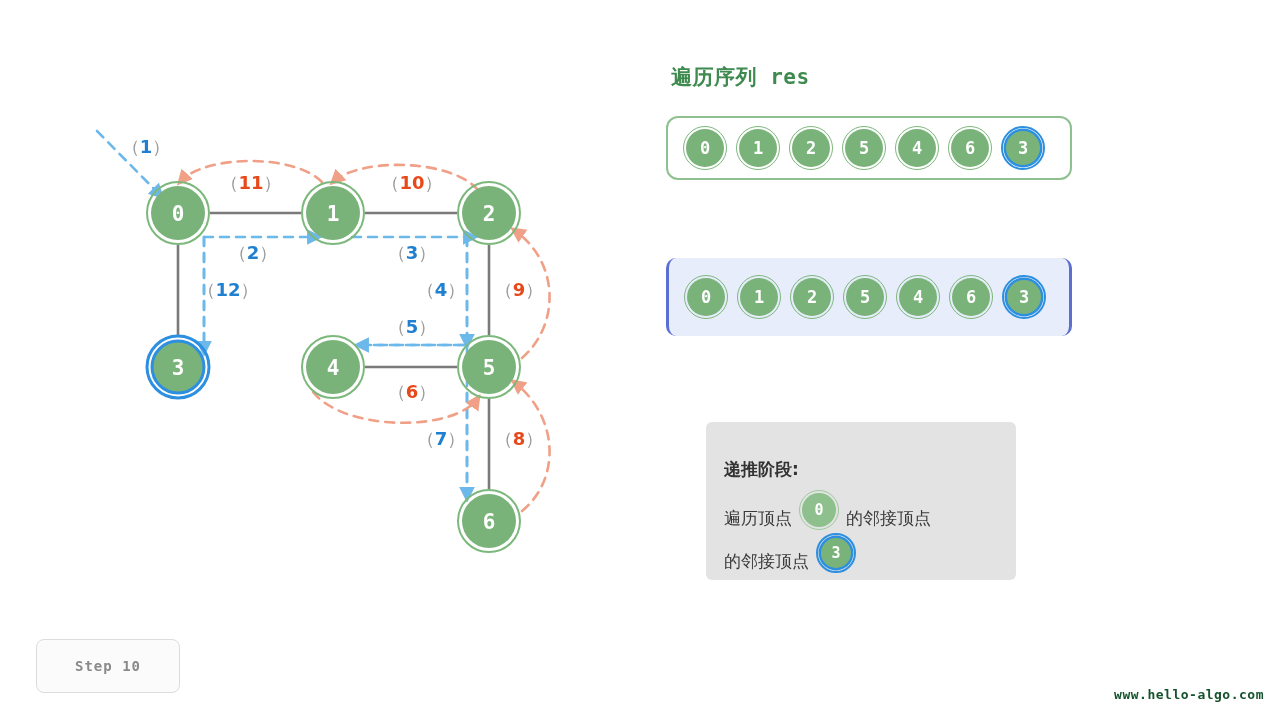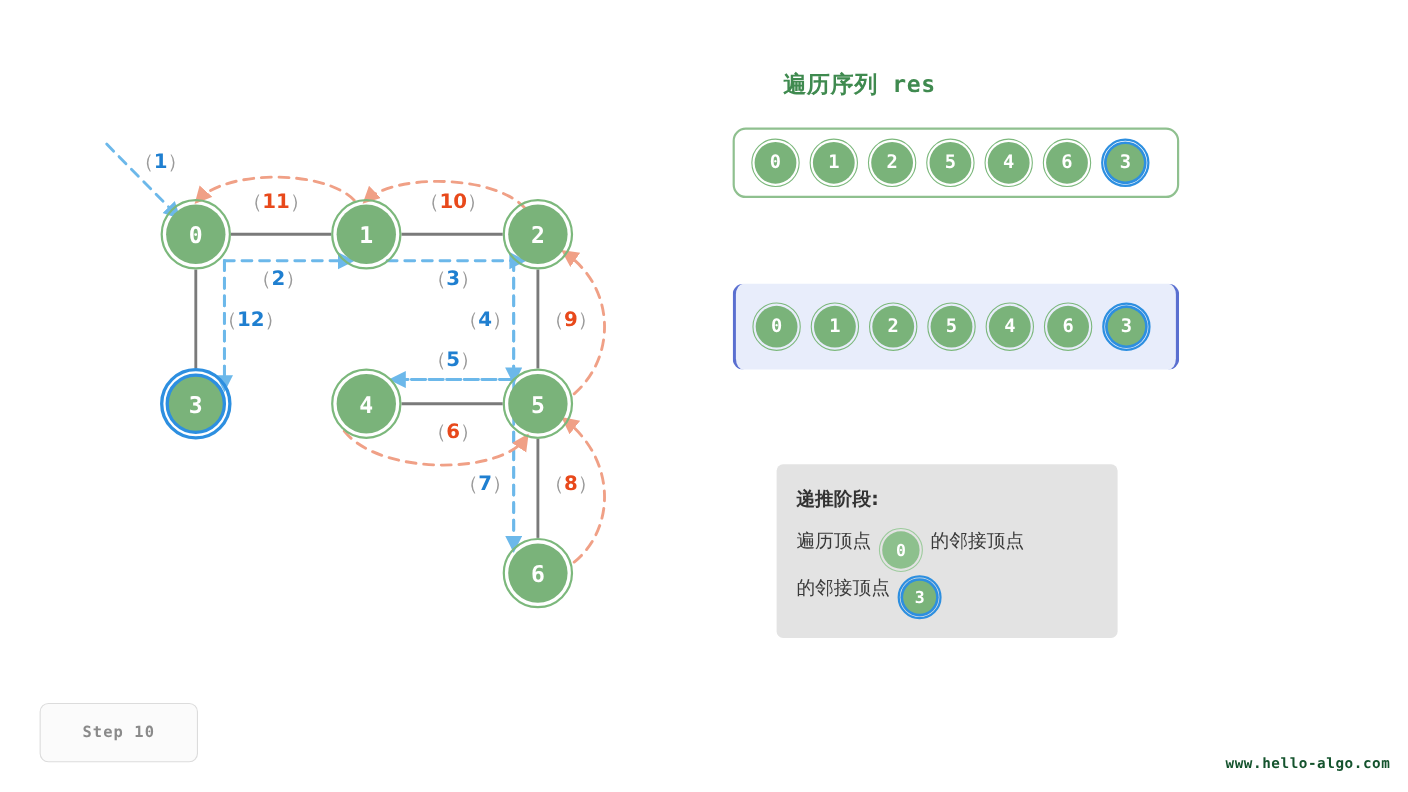--- a/index.html
+++ b/index.html
@@ -43,21 +43,20 @@
     font-weight: bold;
     font-size: 21px;
     letter-spacing: 0.5px;
     white-space: pre;
   }
   #res-title {
     position: absolute;
     left: 5px;
     top: 63px;
     color: #3f8a4f;
-    margin-left: 41px;
   }
   #visited-title {
     position: absolute;
     left: 5px;
     top: 208px;
     color: #3257c9;
   }
 
   
   #res-box {
@@ -136,31 +135,31 @@
   
   #info-box {
     position: absolute;
     left: 40px;
     top: 422px;
     width: 310px;
     height: 158px;
     background: #e3e3e3;
     border-radius: 6px;
     box-sizing: border-box;
-    padding: 20px 0 0 18px;
+    padding: 36px 0 0 18px;
   }
   #info-title {
     font-size: 17px;
     font-weight: bold;
     color: #333333;
     margin-bottom: 15px;
   }
   .info-line {
     display: flex;
-    align-items: flex-start;
+    align-items: flex-end;
     font-size: 17px;
     color: #3a3a3a;
     margin-bottom: 9px;
     height: 34px;
   }
   .info-line .txt { white-space: pre; }
 
   .inline-node {
     width: 40px; height: 40px;
     position: relative;

